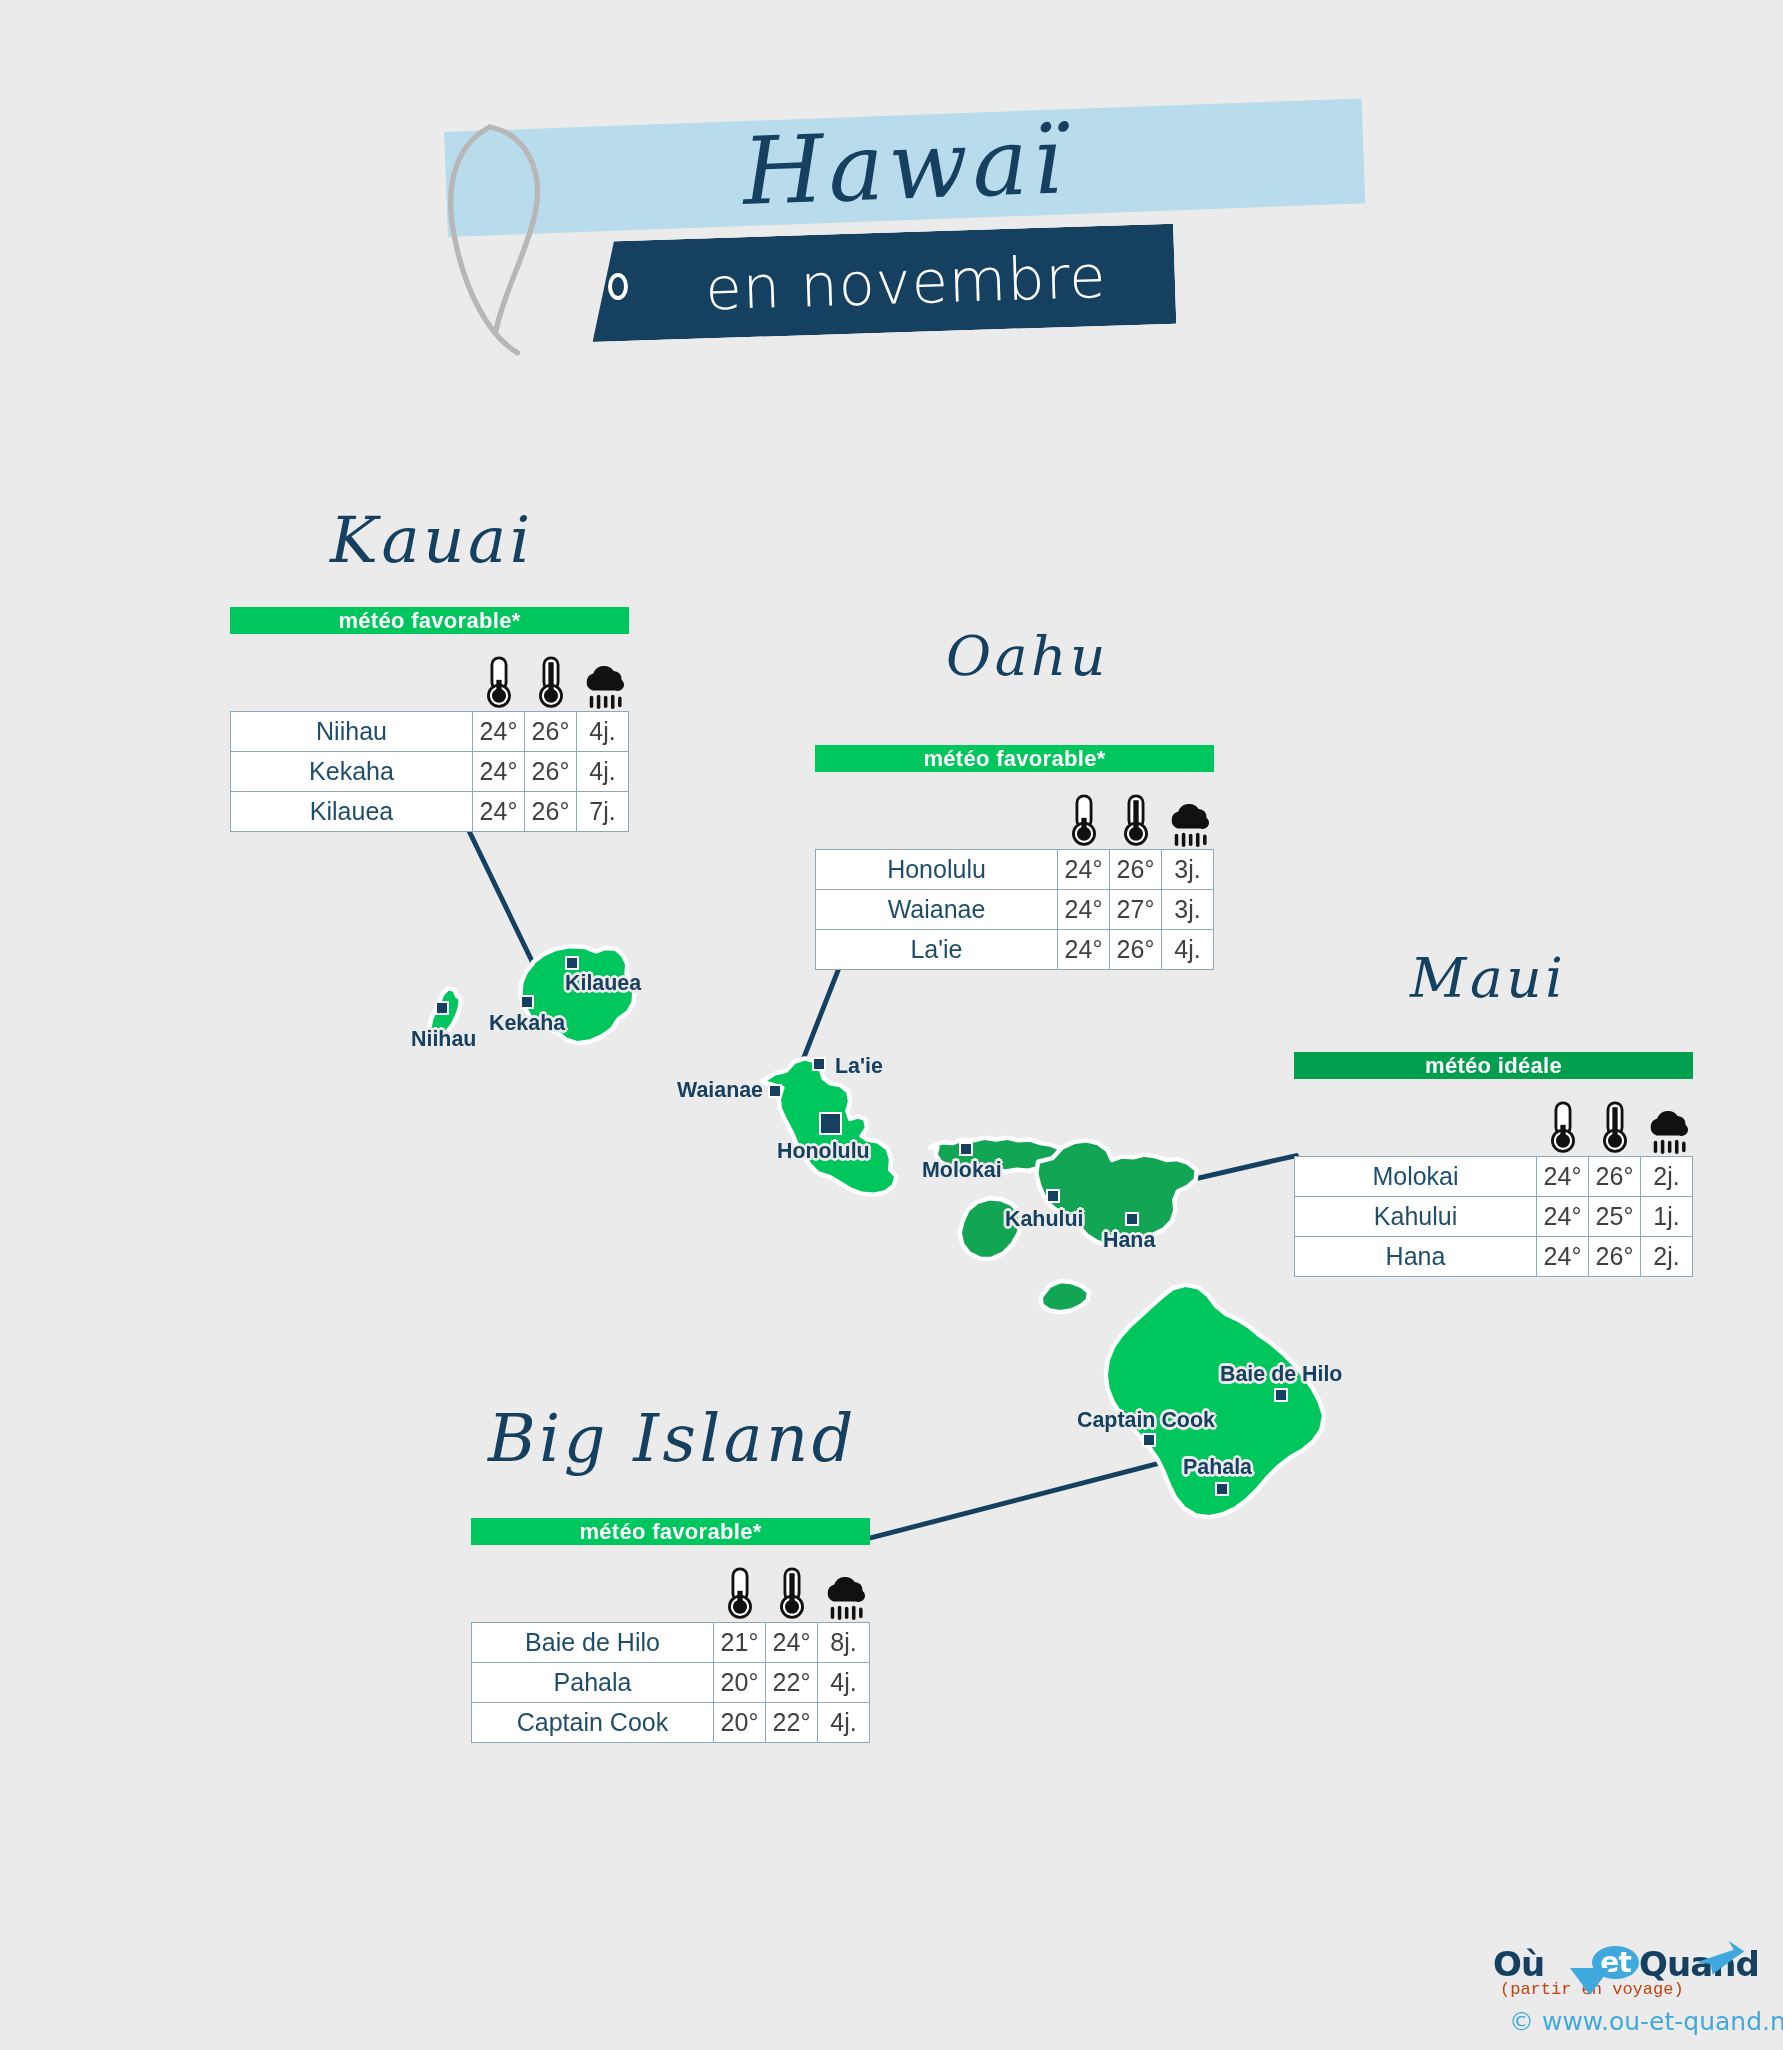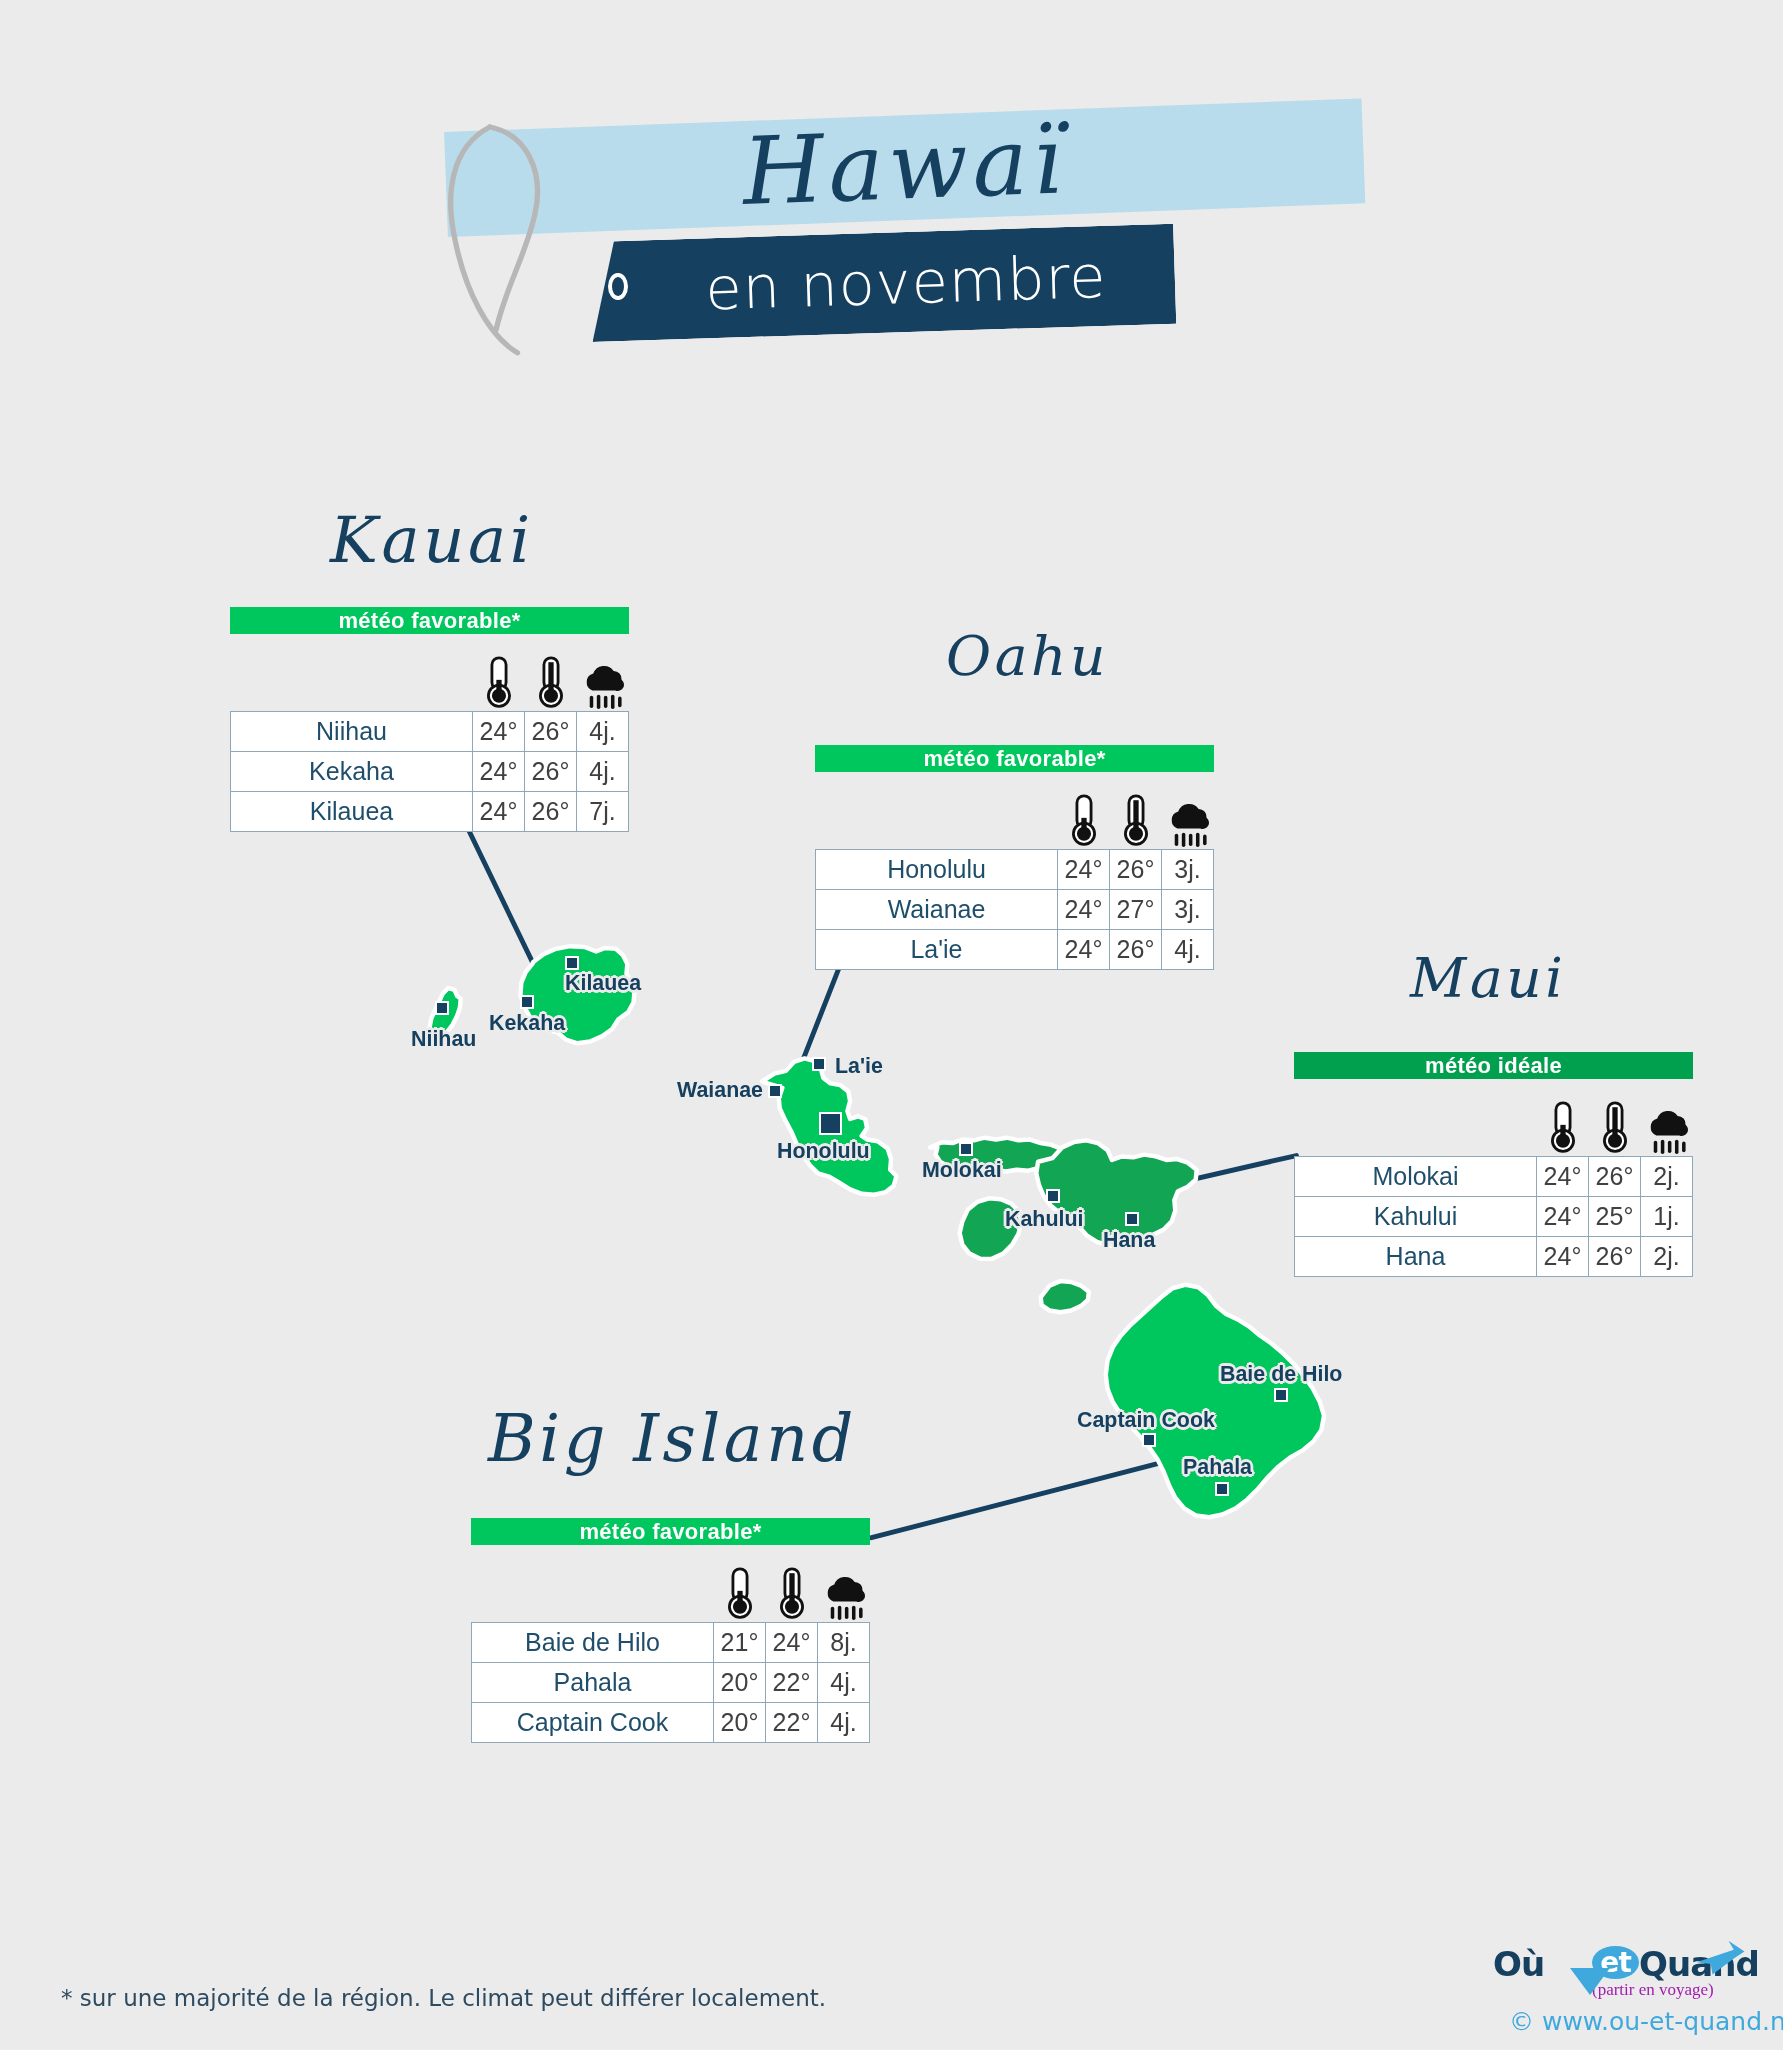--- a/index.html
+++ b/index.html
@@ -182,24 +182,24 @@
     position: absolute;
     left: 1570px; top: 1968px;
     width: 0; height: 0;
     border-left: 20.5px solid transparent;
     border-right: 20.5px solid transparent;
     border-top: 27px solid #3fa9dd;
     z-index: 1;
   }
   .tagline {
     position: absolute;
-    left: 1592px; top: 1980px;
+    left: 1500px; top: 1980px;
     font-size: 17px;
-    color: #a21caf;
-    font-family: Liberation Serif, serif;
+    color: #c2410c;
+    font-family: Liberation Mono, monospace;
     white-space: nowrap;
   }
   .site {
     position: absolute;
     left: 1509px; top: 2007px;
     font-size: 25px;
     color: #3fa9dd;
     white-space: nowrap;
     font-family: "DejaVu Sans", sans-serif;
   }
@@ -510,21 +510,20 @@
 
   <div class="marker sm" style="left:1274px; top:1388px;"></div>
   <div class="mlabel" style="left:1220px; top:1362px;">Baie de Hilo</div>
 
   <div class="marker sm" style="left:1142px; top:1433px;"></div>
   <div class="mlabel" style="left:1077px; top:1408px;">Captain Cook</div>
 
   <div class="marker sm" style="left:1215px; top:1482px;"></div>
   <div class="mlabel" style="left:1183px; top:1455px;">Pahala</div>
 
-  <div class="footnote">* sur une majorité de la région. Le climat peut différer localement.</div>
 
   <div class="pin-tail"></div>
   <div class="brand"><span>Où</span><span class="et-pin">et</span><span>Quand</span></div>
   <svg class="plane" width="55" height="41" viewBox="0 0 62 46">
     <path fill="#3fa9dd" d="M4 26 L46 12 L40 2 L58 14 L46 22 L22 40 L20 28 Z"></path>
   </svg>
   <div class="tagline">(partir en voyage)</div>
   <div class="site">© www.ou-et-quand.net</div>
 
 </div>

